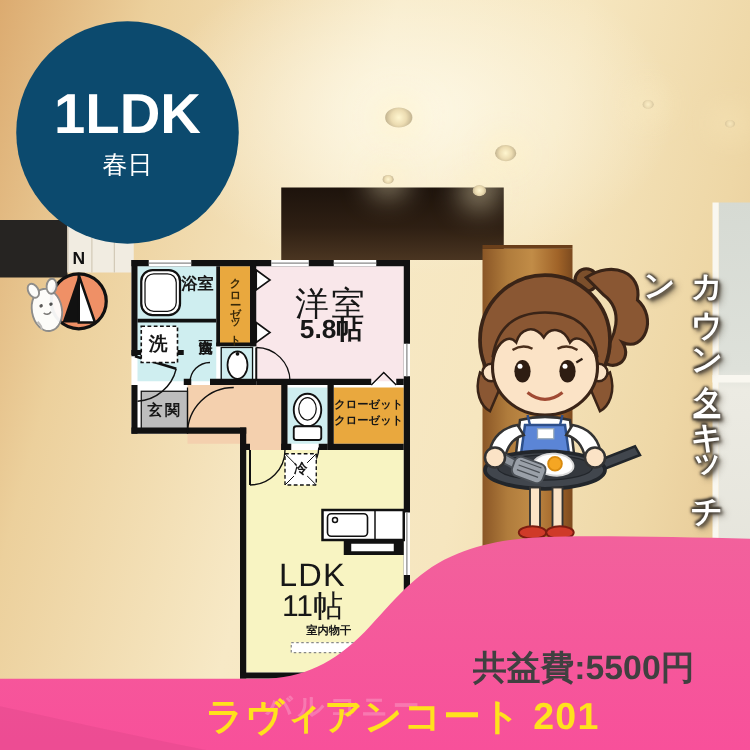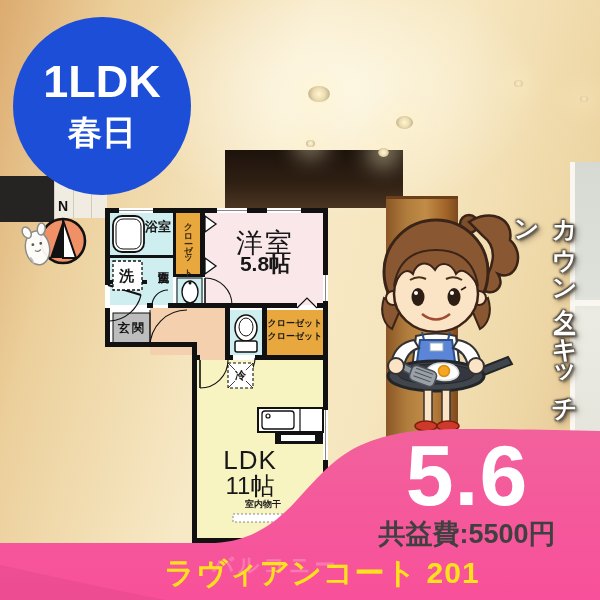--- a/index.html
+++ b/index.html
@@ -41,24 +41,24 @@
   
   .compass{position:absolute;left:36px;top:200px;width:54px;height:72px;}
   .compass .n{position:absolute;left:0;right:0;top:-2px;text-align:center;
     font-weight:bold;font-size:14px;color:#111;}
   .sticker{position:absolute;left:20px;top:222px;width:34px;height:46px;transform:rotate(-10deg);opacity:.95;}
 
   
   .waveSvg{position:absolute;inset:0;pointer-events:none;}
 
   .badge{position:absolute;left:13px;top:17px;width:178px;height:178px;border-radius:50%;
-    background:#1d4ed8;display:flex;flex-direction:column;align-items:center;justify-content:center;
+    background:#0c4a6e;display:flex;flex-direction:column;align-items:center;justify-content:center;
     text-align:center;}
   .badge .t1{color:#fff;font-weight:bold;font-size:45px;line-height:1.05;}
-  .badge .t2{color:#fff;font-weight:bold;font-size:34px;line-height:1.3;margin-top:4px;}
+  .badge .t2{color:#fff;font-weight:normal;font-size:20px;line-height:1.3;margin-top:4px;}
   .badge .t3{color:#ffe21c;font-weight:bold;font-size:35px;line-height:1.15;margin-top:2px;}
 
   .vbanner{position:absolute;left:546px;top:202px;width:38px;height:232px;
     writing-mode:vertical-rl;text-orientation:upright;
     color:#fff;font-weight:bold;font-size:25px;letter-spacing:1px;line-height:38px;
     text-shadow:2px 2px 3px #46
     3f35,-1px -1px 2px #463f35,1px -1px 2px #463f35,-1px 1px 2px #463f35,3px 3px 6px rgba(70,60,45,.65);
     text-shadow:2px 2px 3px #463f35,-1px -1px 2px #463f35,1px -1px 2px #463f35,-1px 1px 2px #463f35,3px 3px 6px rgba(70,60,45,.65);}
 
   .priceRow{position:absolute;left:338px;top:432px;width:258px;display:flex;
@@ -283,21 +283,20 @@
   </svg>
 
   <div class="badge">
     <div class="t1">1LDK</div>
     <div class="t2">春日</div>
   </div>
 
   <div class="vbanner">カウンターキッチン</div>
 
   <div class="priceRow">
-    <span class="rent">5.6</span>
   </div>
   <div class="fee">共益費:5500円</div>
 
   <div class="balconyFaint">バルコニー</div>
 
   <div class="title">ラヴィアンコート 201</div>
 
 </div>
 
 </body></html>

